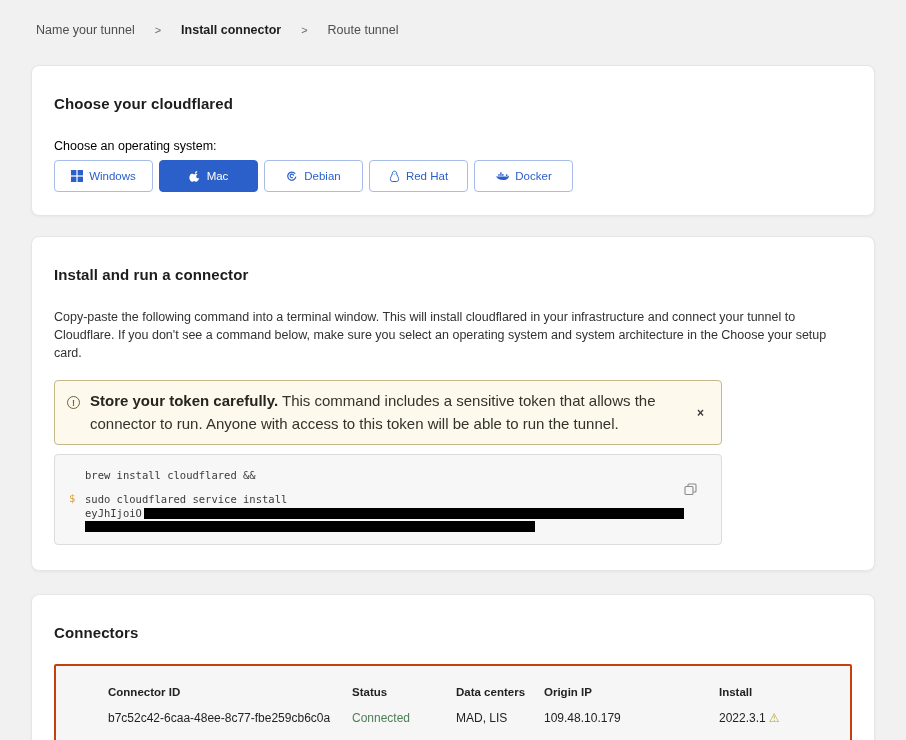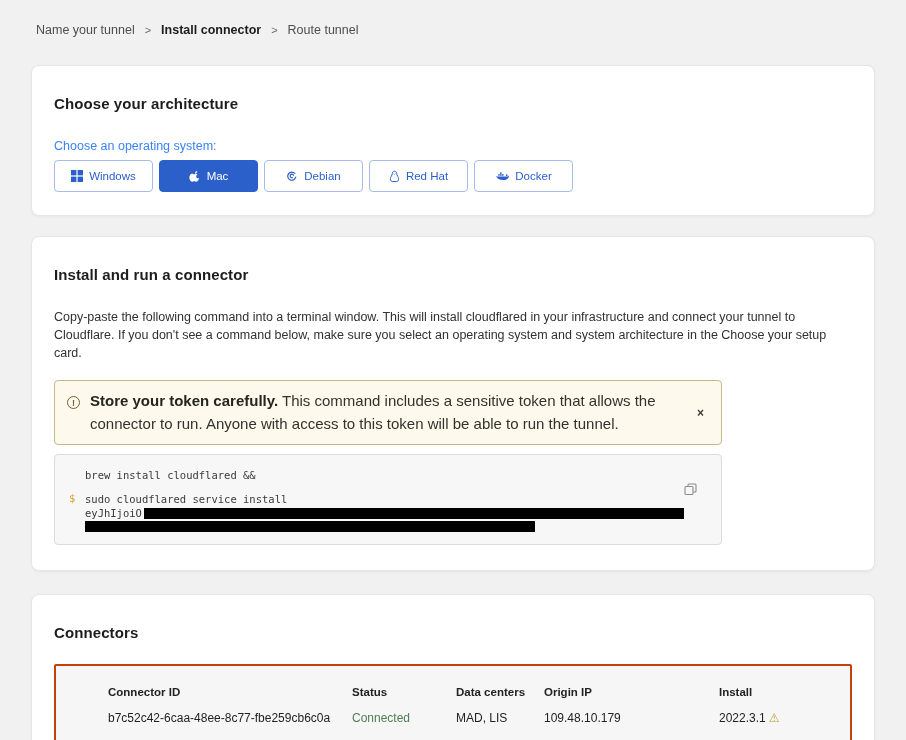--- a/index.html
+++ b/index.html
@@ -12,42 +12,42 @@
   }
   .page { width: 906px; }
 
   
   .breadcrumb {
     padding: 23px 0 0 36px;
     font-size: 12.5px;
     color: #4e4e4e;
     display: flex;
     align-items: center;
-    gap: 10px;
+    gap: 20px;
   }
   .crumb { cursor: default; }
   .crumb.active { font-weight: bold; color: #1d1d1d; }
   .crumb-sep { color: #6b6b6b; font-size: 11px; }
 
   
   .card {
     background: #ffffff;
     border: 1px solid #e6e6e6;
     border-radius: 8px;
     box-shadow: 0 1px 3px rgba(0,0,0,0.05);
     margin: 0 31px;
   }
   .card-1 { margin-top: 28px; padding: 29px 22px 23px 22px; }
   .card-2 { margin-top: 20px; padding: 29px 22px 25px 22px; }
   .card-3 { margin-top: 23px; padding: 29px 22px 21px 22px; }
 
   .card-title { font-size: 15px; font-weight: bold; color: #1d1d1d; letter-spacing: .1px; }
 
   
-  .os-label { margin-top: 27px; font-size: 12.5px; color: #3b82f6; }
+  .os-label { margin-top: 27px; font-size: 12.5px; color: #000000; }
   .os-row { margin-top: 7px; display: flex; gap: 6px; }
   .os-btn {
     width: 99px; height: 32px;
     display: flex; align-items: center; justify-content: center; gap: 6px;
     background: #ffffff;
     border: 1px solid #a7bce8;
     border-radius: 4px;
     color: #2b5fc9;
     font-size: 11.5px;
     font-family: "Liberation Sans", sans-serif;
@@ -147,21 +147,21 @@
 
   <div class="breadcrumb">
     <span class="crumb">Name your tunnel</span>
     <span class="crumb-sep">&gt;</span>
     <span class="crumb active">Install connector</span>
     <span class="crumb-sep">&gt;</span>
     <span class="crumb">Route tunnel</span>
   </div>
 
   <div class="card card-1">
-    <div class="card-title">Choose your architecture</div>
+    <div class="card-title">Choose your cloudflared</div>
     <div class="os-label">Choose an operating system:</div>
     <div class="os-row">
 
       <button class="os-btn">
         <span>
           <svg width="12" height="12" viewBox="0 0 12 12">
             <rect x="0" y="0" width="5.4" height="5.4" fill="currentColor"></rect>
             <rect x="6.6" y="0" width="5.4" height="5.4" fill="currentColor"></rect>
             <rect x="0" y="6.6" width="5.4" height="5.4" fill="currentColor"></rect>
             <rect x="6.6" y="6.6" width="5.4" height="5.4" fill="currentColor"></rect>

